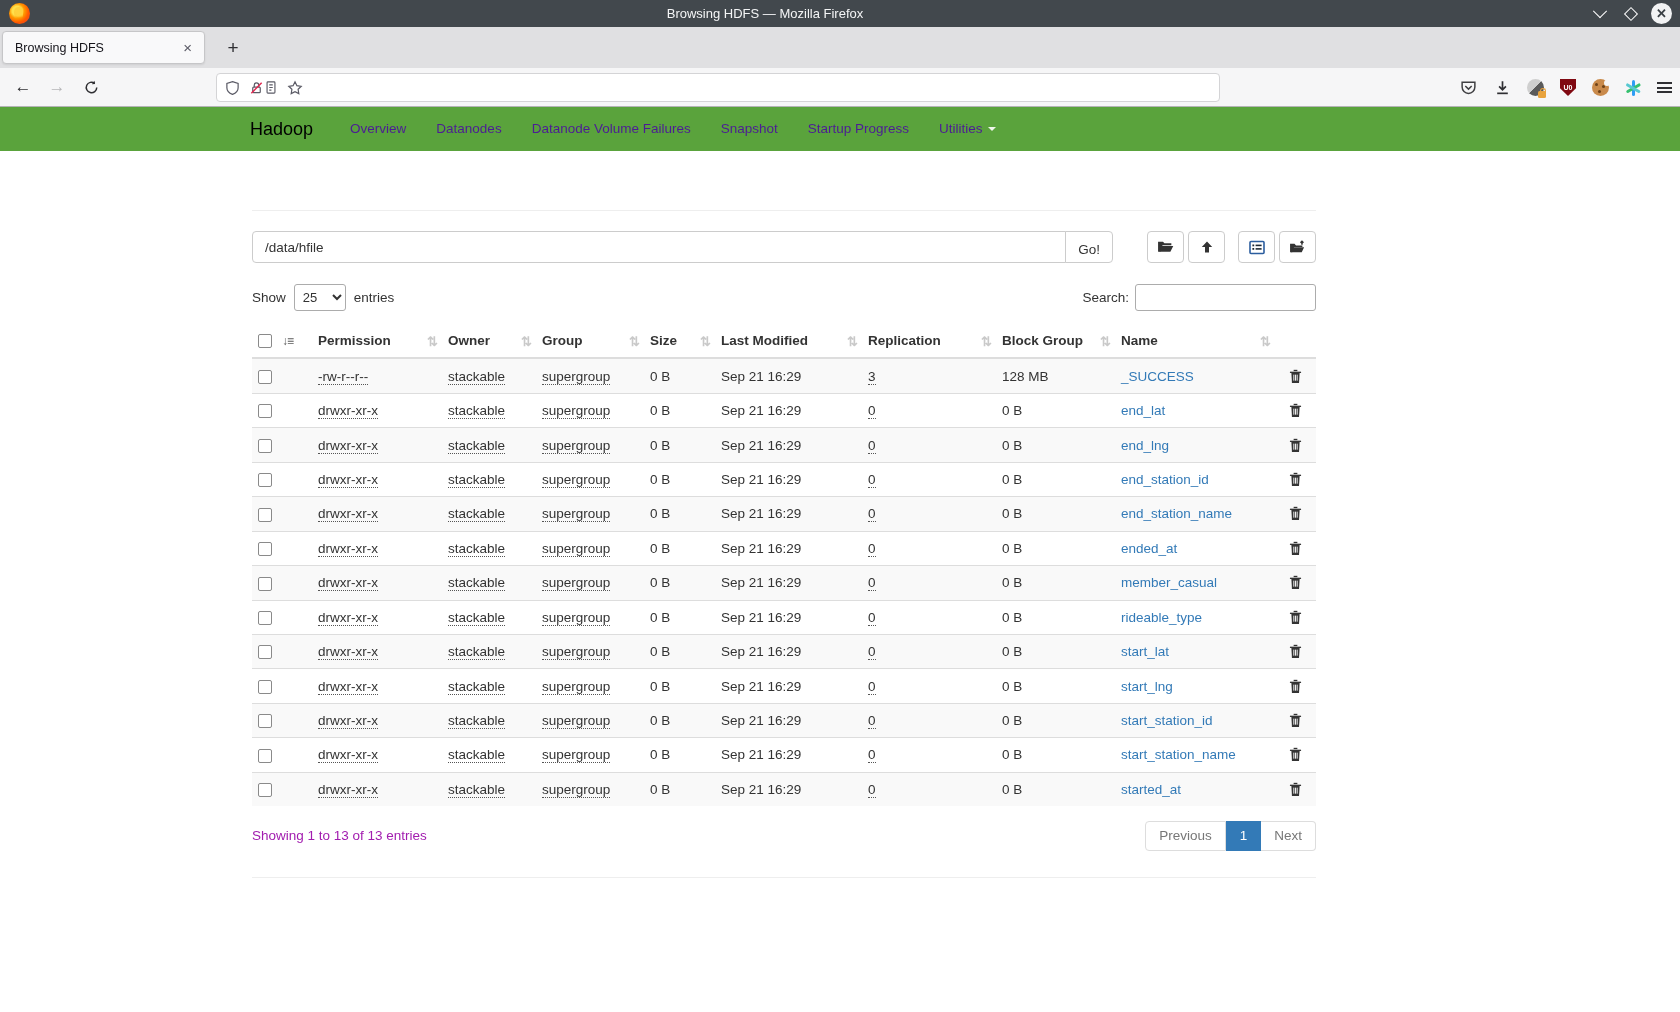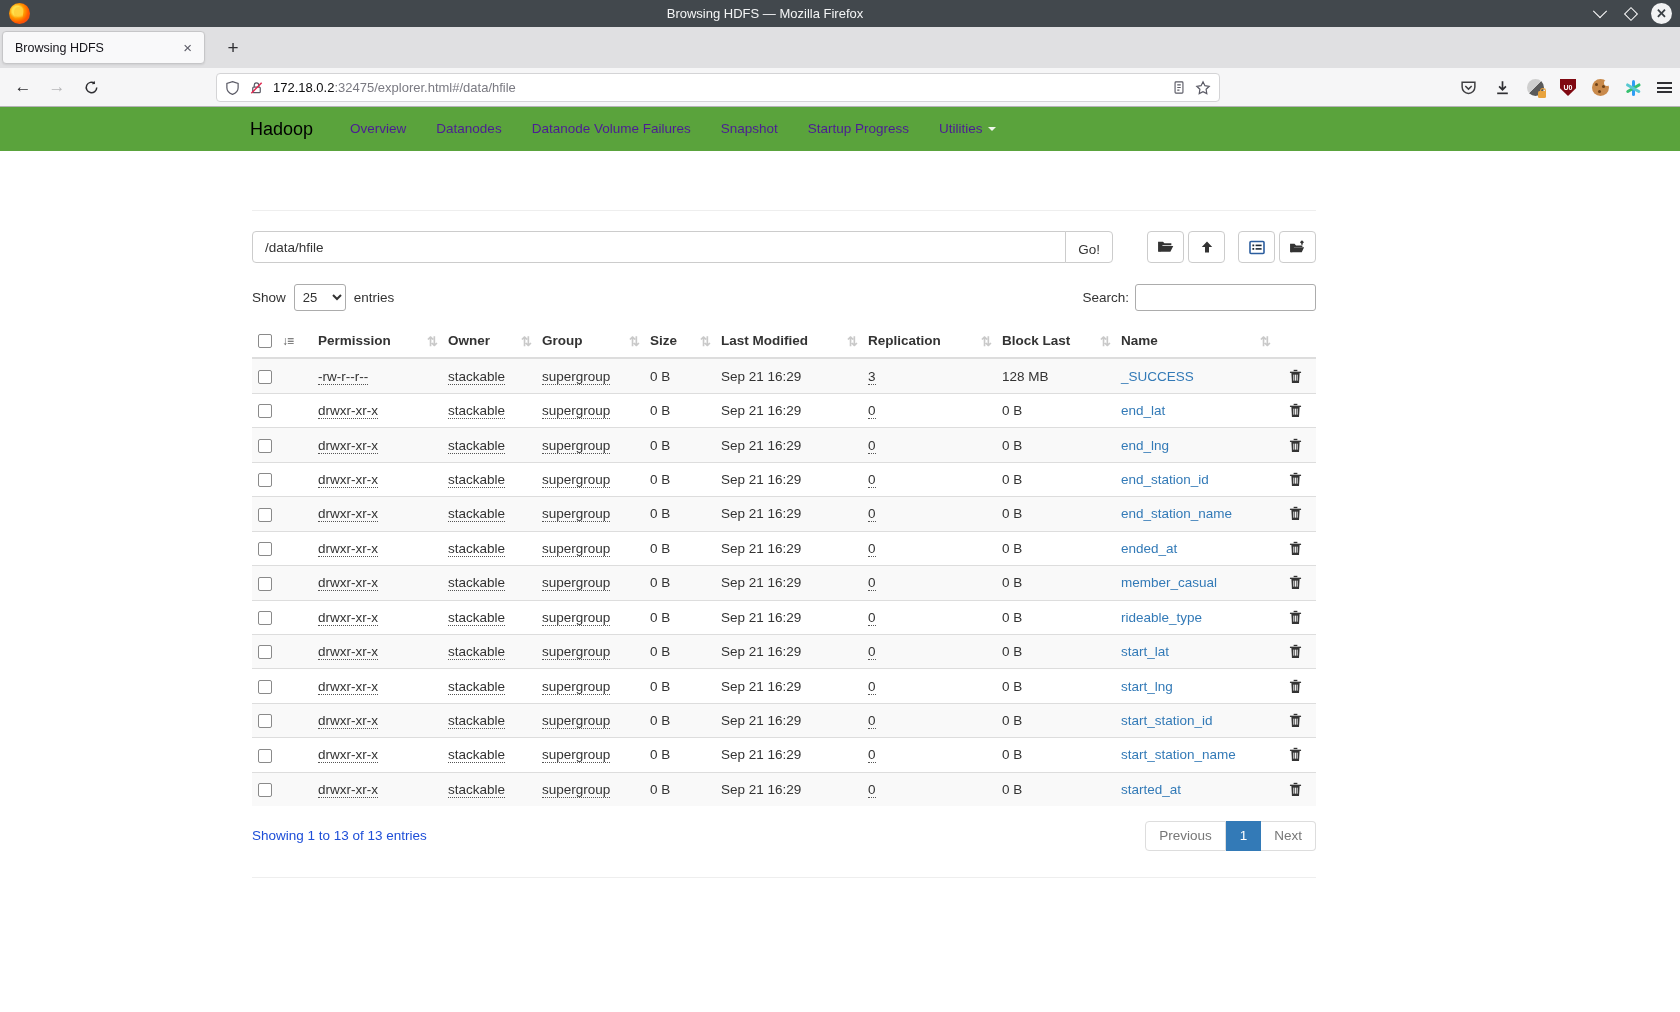--- a/index.html
+++ b/index.html
@@ -87,21 +87,21 @@
   table.files tbody tr:nth-child(odd) { background:#f9f9f9; }
   table.files tbody tr:first-child td { border-top:none; }
   .sort-both { position:absolute; right:4px; top:50%; transform:translateY(-50%); color:#c9c9c9; font-size:13px; }
   .sort-active { color:#5a5a5a; font-size:12px; margin-left:10px; letter-spacing:-1px; }
   .cb { appearance:none; -moz-appearance:none; width:14px; height:14px; border:1px solid #8a8a8a; border-radius:2px; background:#fff; vertical-align:middle; }
   .editable { border-bottom:1px dotted #555; }
   a.fname { color:#337ab7; text-decoration:none; }
   .trash-btn { background:none; border:none; display:flex; align-items:center; justify-content:center; width:100%; }
 
   .table-footer { display:flex; align-items:center; margin-top:15px; }
-  .info-text { font-size:13.5px; color:#1d4ed8; }
+  .info-text { font-size:13.5px; color:#a21caf; }
   .pagination { margin-left:auto; display:flex;padding-left:15px; }
   .page-btn { border:1px solid #ddd; background:#fff; color:#777; font-size:13.5px; padding:7px 13px; line-height:1; }
   .page-btn.prev { border-radius:4px 0 0 4px; }
   .page-btn.next { border-radius:0 4px 4px 0; border-left:none; }
   .page-btn.active { background:#337ab7; border-color:#337ab7; color:#fff; }
 </style>
 </head>
 <body>
 
 <div class="titlebar">
@@ -140,23 +140,20 @@
   <div class="urlbar">
     <div class="sep-icons">
       <svg width="15" height="16" viewBox="0 0 16 16">
         <path d="M8 1.2l6 1.9v4.6c0 3.8-2.8 5.9-6 7.1-3.2-1.2-6-3.3-6-7.1V3.1z" fill="none" stroke="#5b5b66" stroke-width="1.3"></path>
       </svg>
       <svg width="15" height="16" viewBox="0 0 16 16">
         <path d="M5.6 7V5a2.4 2.4 0 0 1 4.8 0v2" fill="none" stroke="#5b5b66" stroke-width="1.3"></path>
         <rect x="4" y="7" width="8" height="6" rx="1" fill="none" stroke="#5b5b66" stroke-width="1.3"></rect>
         <path d="M2.5 13.5L13.5 2.5" stroke="#e22850" stroke-width="1.6"></path>
       </svg>
-    </div>
-    <div class="url-text">
-      <span class="url-host">172.18.0.2</span><span class="url-rest">:32475/explorer.html#/data/hfile</span>
     </div>
     <div class="sep-icons">
       <svg width="14" height="15" viewBox="0 0 16 16">
         <rect x="3.5" y="1.5" width="9" height="13" rx="1" fill="none" stroke="#5b5b66" stroke-width="1.3"></rect>
         <path d="M6 5h4M6 8h4M6 11h2.5" stroke="#5b5b66" stroke-width="1.2"></path>
       </svg>
       <svg width="16" height="16" viewBox="0 0 16 16">
         <path d="M8 1.8l1.9 3.9 4.3.6-3.1 3 .7 4.3L8 11.6l-3.8 2 .7-4.3-3.1-3 4.3-.6z" fill="none" stroke="#5b5b66" stroke-width="1.2"></path>
       </svg>
     </div>
@@ -264,21 +261,21 @@
     </colgroup>
     <thead>
       <tr>
         <th><input type="checkbox" class="cb" style=""><span class="sort-active">↓≡</span></th>
         <th><span>Permission</span><span class="sort-both">⇅</span></th>
         <th><span>Owner</span><span class="sort-both">⇅</span></th>
         <th><span>Group</span><span class="sort-both">⇅</span></th>
         <th><span>Size</span><span class="sort-both">⇅</span></th>
         <th><span>Last Modified</span><span class="sort-both">⇅</span></th>
         <th><span>Replication</span><span class="sort-both">⇅</span></th>
-        <th><span>Block Last</span><span class="sort-both">⇅</span></th>
+        <th><span>Block Group</span><span class="sort-both">⇅</span></th>
         <th><span>Name</span><span class="sort-both">⇅</span></th>
         <th></th>
       </tr>
     </thead>
     <tbody>
     <tr>
       <td><input type="checkbox" class="cb" style=""></td>
       <td><span class="editable">-rw-r--r--</span></td>
       <td><span class="editable">stackable</span></td>
       <td><span class="editable">supergroup</span></td>

